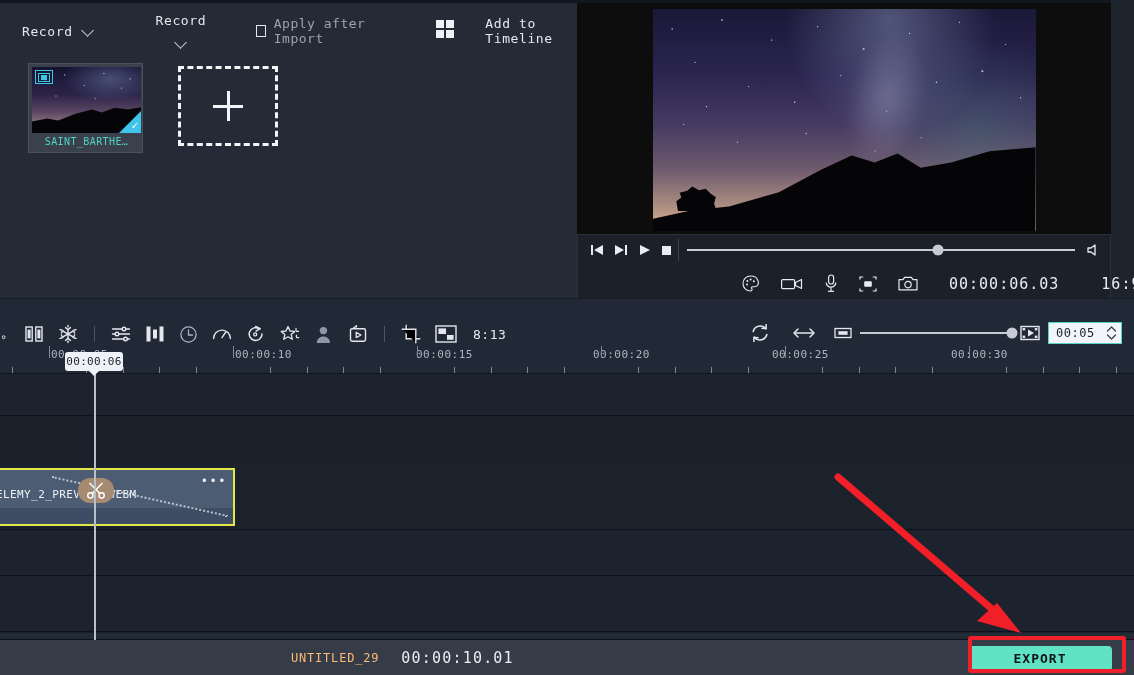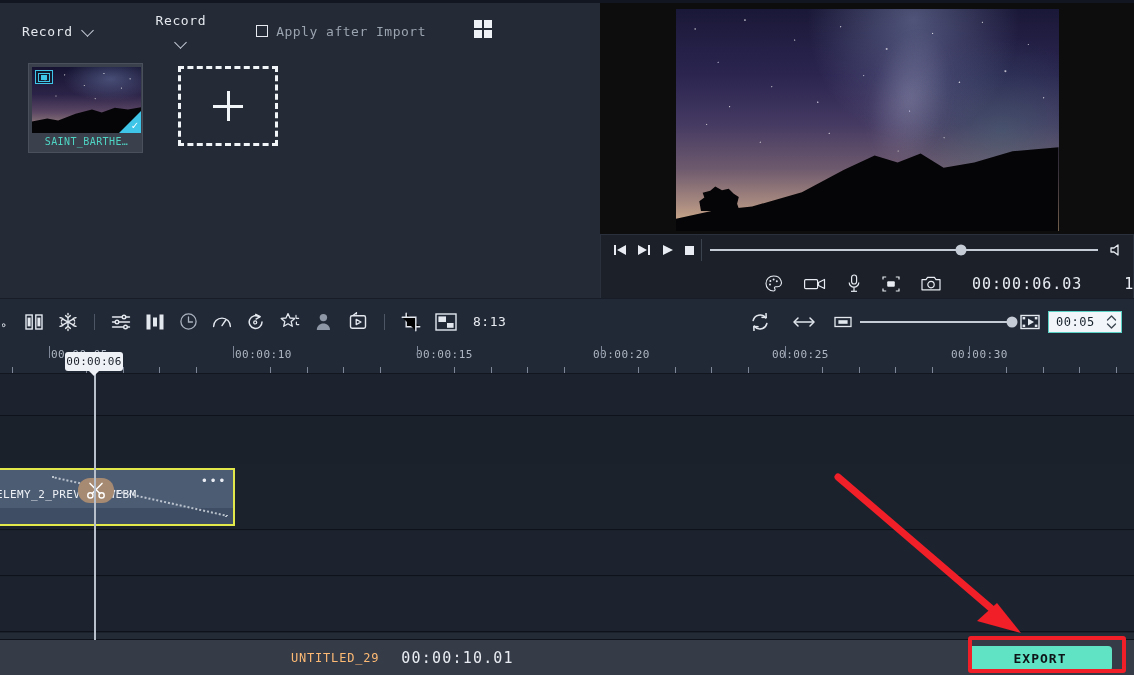--- a/index.html
+++ b/index.html
@@ -107,21 +107,21 @@
     width:30px; height:30px; position:relative;
   }
   .addbox-plus::before, .addbox-plus::after {
     content:""; position:absolute; background:#f2f5f8;
   }
   .addbox-plus::before { left:0; top:14px; width:30px; height:3px; }
   .addbox-plus::after { left:14px; top:0; width:3px; height:30px; }
 
   
   .preview-panel {
-    position:absolute; left:600px; top:0; width:534px; height:298px;
+    position:absolute; left:577px; top:0; width:534px; height:298px;
     background:#0d0d0d;
     border-top:3px solid #111620;
   }
   .preview-stage {
     position:absolute; left:0; top:3px; width:534px; height:228px;
     background:#0d0d0d;
     display:flex; align-items:center; justify-content:center;
   }
   .preview-img {
     position:relative; width:383px; height:222px; overflow:hidden;
@@ -202,21 +202,21 @@
     font-family:"DejaVu Sans Mono", monospace; letter-spacing:1px;
   }
   .aspect {
     margin-left:42px; color:#e9edf3; font-size:15px; letter-spacing:1px; cursor:pointer;
   }
 
   
   .tl-toolbar {
     position:absolute; left:0; top:298px; width:1134px; height:46px;
     background:#222936; border-top:1px solid #171c26;
-    display:flex; align-items:center;
+    display:flex; align-items:flex-end;
   }
   .tlt-left { display:flex; align-items:center; gap:14px; padding-left:2px; }
   .tlt-icon { cursor:pointer; display:flex; align-items:center; justify-content:center; color:#e3e8ef; }
   .tlt-div { width:1px; height:16px; background:#4c5664; margin:0 2px; }
   .tlt-ratio { color:#e8ecf2; font-size:13px; letter-spacing:.5px; margin-left:2px; }
   .tlt-right { margin-left:auto; display:flex; align-items:center; padding-right:12px; gap:0; }
   .zoomslider { position:relative; width:152px; height:14px; display:flex; align-items:center; margin:0 8px; cursor:pointer; }
   .zs-track { width:100%; height:2px; background:#c6ccd6; }
   .zs-knob { position:absolute; left:100%; top:50%; transform:translate(-50%,-50%); width:11px; height:11px; border-radius:50%; background:#c6ccd6; }
   .dur-field {
@@ -354,20 +354,24 @@
 
       <span class="mt-grid">
         <svg width="19" height="19" viewBox="0 0 19 19">
           <rect x="0" y="0" width="8" height="8" fill="#eef2f7"></rect>
           <rect x="10" y="0" width="8" height="8" fill="#eef2f7"></rect>
           <rect x="0" y="10" width="8" height="8" fill="#eef2f7"></rect>
           <rect x="10" y="10" width="8" height="8" fill="#eef2f7"></rect>
         </svg>
       </span>
 
+      <div class="mt-item mt-addtl">
+        <span>Add to Timeline</span>
+        <span class="chev"></span>
+      </div>
     </div>
 
     <div class="media-body">
 
       <div class="thumb">
         <div class="thumb-img">
           <div class="thumb-sky"></div>
           <div class="thumb-stars"></div>
           <div class="thumb-hill"></div>
           <div class="thumb-badge">

